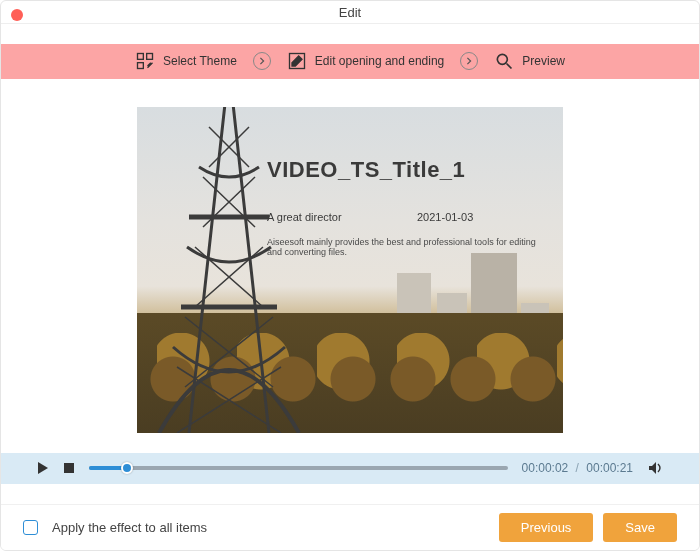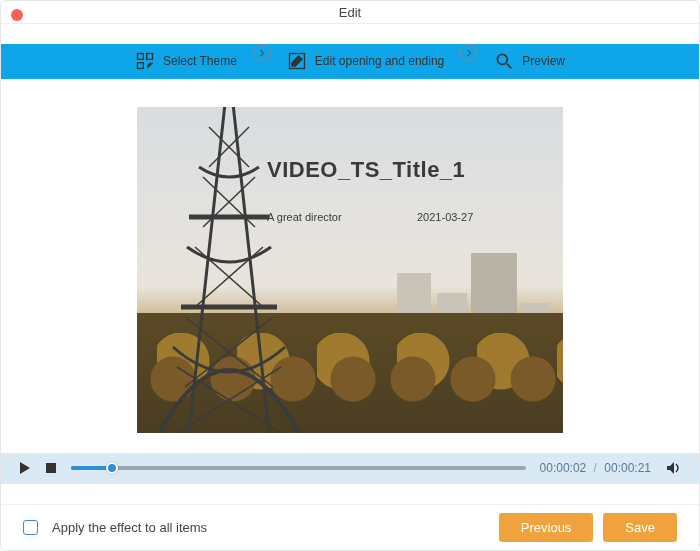--- a/index.html
+++ b/index.html
@@ -10,21 +10,21 @@
   }
   .titlebar {
     height: 28px; display: flex; align-items: center; position: relative;
     border-bottom: 1px solid #eee;
   }
   .traffic { position: absolute; left: 10px; top: 8px; display: flex; gap: 6px; }
   .tl-dot { width: 12px; height: 12px; border-radius: 50%; }
   .tl-close { background: #ff5f57; }
   .title { flex: 1; text-align: center; font-size: 13px; color: #444; }
   .steps {
-    background: #0ea5e9; height: 42px; display: flex; 
+    background: #fca5a5; height: 42px; display: flex; align-items: center;
     justify-content: center; gap: 16px;
   }
   .step { display: flex; align-items: center; gap: 8px; cursor: pointer; }
   .step-label { font-size: 12px; color: #333; }
   .chevron {
     width: 18px; height: 18px; border: 1px solid #888; border-radius: 50%;
     display: flex; align-items: center; justify-content: center;
   }
   .chevron svg { width: 8px; height: 8px; }
   .icon-box { width: 20px; height: 20px; display: flex; align-items: center; justify-content: center; }
@@ -67,21 +67,21 @@
   }
   .ov-title { font-size: 22px; font-weight: 600; margin-bottom: 28px; letter-spacing: 0.5px; }
   .ov-row { display: flex; gap: 60px; font-size: 11px; margin-bottom: 6px; }
   .ov-row .lab { font-weight: 600; width: 90px; }
   .ov-row2 { display: flex; gap: 60px; font-size: 11px; margin-bottom: 14px; }
   .ov-row2 .val { width: 90px; }
   .ov-desc { font-size: 9px; color: #4a4a4a; }
 
   .player-bar {
     background: #d9eaf5; height: 38px; display: flex; align-items: center;
-    padding: 0 18px; gap: 14px;
+    padding: 0 36px; gap: 14px;
   }
   .pb-btn { width: 12px; height: 12px; cursor: pointer; display:flex; align-items:center; justify-content:center; }
   .track {
     flex: 1; height: 4px; background: #9aa6b0; position: relative; border-radius: 2px;
   }
   .track-fill {
     position: absolute; left:0; top:0; bottom:0; width: 9%; background: #2e8ed6; border-radius: 2px;
   }
   .thumb {
     position: absolute; top: -4px; left: 9%; width: 12px; height: 12px; margin-left: -6px;
@@ -184,22 +184,23 @@
             <path d="M56 210 L144 280 M144 210 L56 280"></path>
             <path d="M48 260 L152 326 M152 260 L48 326"></path>
           </g>
           <path d="M60 110 L140 110 M52 200 L148 200" stroke-width="5"></path>
         </svg>
       </div>
       <div class="overlay">
         <div class="ov-title">VIDEO_TS_Title_1</div>
         <div class="ov-row2">
           <span class="val">A great director</span>
-          <span class="val">2021-03-27</span>
+          <span class="val">2021-01-03</span>
         </div>
+        <div class="ov-desc">Aiseesoft mainly provides the best and professional tools for editing and converting files.</div>
       </div>
     </div>
   </div>
 
   <div class="player-bar">
     <div class="pb-btn">
       <svg viewBox="0 0 12 12" fill="#333">
           <path d="M1 0 L11 6 L1 12 Z"></path>
         </svg>
     </div>

